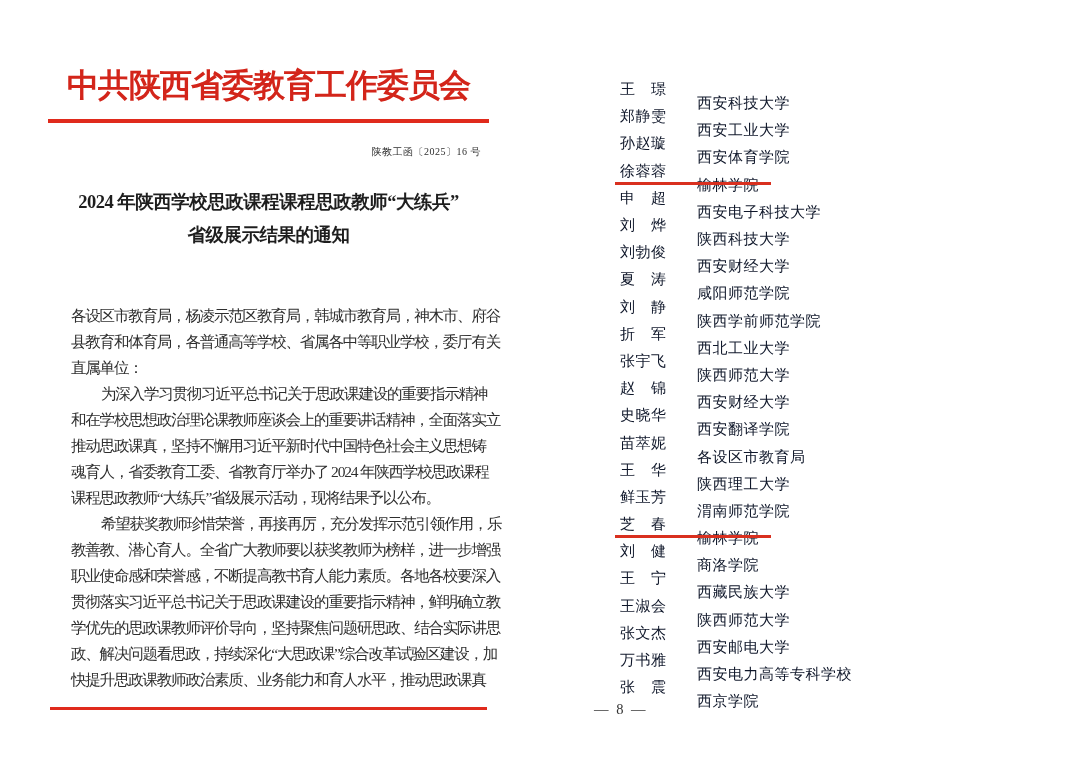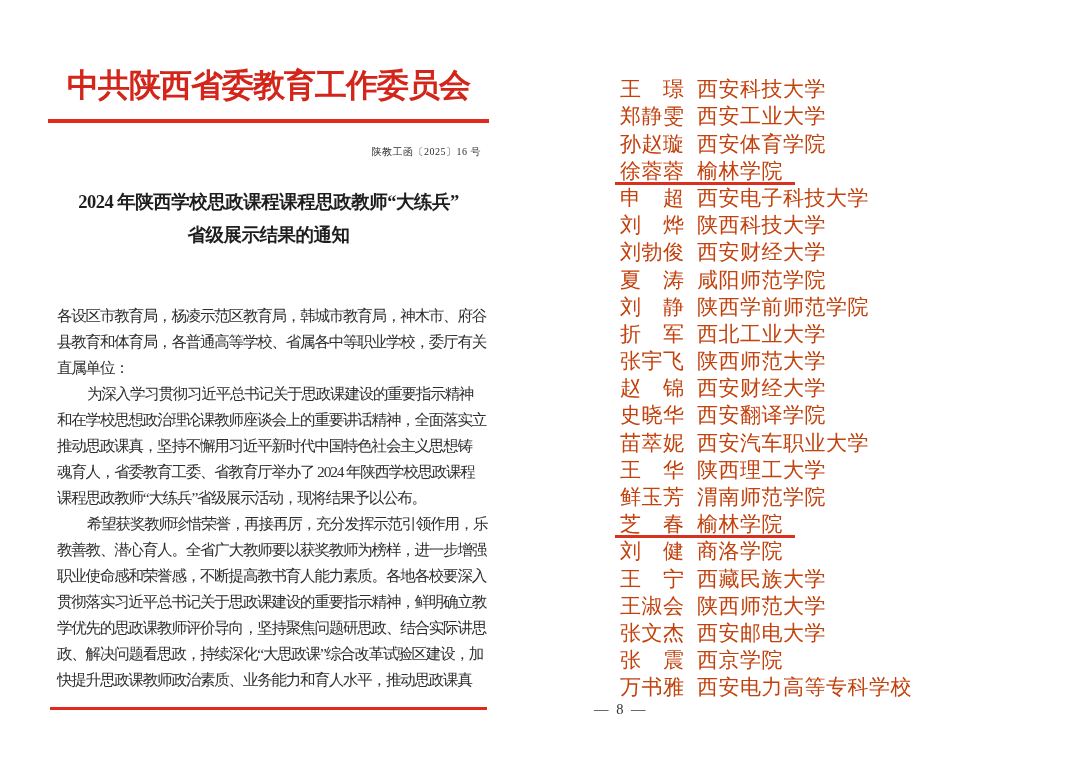--- a/index.html
+++ b/index.html
@@ -45,39 +45,39 @@
     letter-spacing: -0.5px;
     color: #1e1e1e;
   }
   .title-line { white-space: nowrap; }
   .body-block {
     position: absolute; top: 303px; left: 9px; width: 432px;
     font-size: 15.5px; color: #2e2e2e;
     line-height: 26px;
     letter-spacing: -1.2px;
   }
-  .body-line { white-space: nowrap; height: 26px; }
+  .body-line { white-space: nowrap; height: 26px; margin-left: 14px; }
   .body-line.indent { text-indent: 30px; }
   .rule-bottom {
     position: absolute; top: 707px; left: 2px;
     width: 437px; height: 3px;
     background: var(--rule-red, #e02a1c);
   }
   
   .right-page {
     position: absolute; left: 620px; top: 76px;
     width: 440px;
   }
   .awardee-row {
     position: relative;
-    display: flex; align-items: flex-end;
+    display: flex; align-items: center;
     height: 27.2px;
     width: max-content;
     padding-right: 12px;
-    font-size: 21px; color: #c2410c;
+    font-size: 15px; color: #0f172a;
     letter-spacing: 0.5px;
     white-space: nowrap;
   }
   .awardee-name { display: inline-block; width: 77px; }
   .awardee-school { display: inline-block; margin-top: 28px; }
   .awardee-row.underlined::after {
     content: "";
     position: absolute; left: -5px; right: 0; bottom: 0;
     height: 3px;
     background: var(--underline-red, #d9301f);
@@ -208,21 +208,21 @@
           <span class="awardee-school">西安财经大学</span>
         </div>
 
         <div class="awardee-row">
           <span class="awardee-name">史晓华</span>
           <span class="awardee-school">西安翻译学院</span>
         </div>
 
         <div class="awardee-row">
           <span class="awardee-name">苗萃妮</span>
-          <span class="awardee-school">西安汽车职业大学</span>
+          <span class="awardee-school">各设区市教育局</span>
         </div>
 
         <div class="awardee-row">
           <span class="awardee-name">王　华</span>
           <span class="awardee-school">陕西理工大学</span>
         </div>
 
         <div class="awardee-row">
           <span class="awardee-name">鲜玉芳</span>
           <span class="awardee-school">渭南师范学院</span>
@@ -247,26 +247,26 @@
           <span class="awardee-name">王淑会</span>
           <span class="awardee-school">陕西师范大学</span>
         </div>
 
         <div class="awardee-row">
           <span class="awardee-name">张文杰</span>
           <span class="awardee-school">西安邮电大学</span>
         </div>
 
         <div class="awardee-row">
+          <span class="awardee-name">万书雅</span>
+          <span class="awardee-school">西安电力高等专科学校</span>
+        </div>
+
+        <div class="awardee-row">
           <span class="awardee-name">张　震</span>
           <span class="awardee-school">西京学院</span>
         </div>
-
-        <div class="awardee-row">
-          <span class="awardee-name">万书雅</span>
-          <span class="awardee-school">西安电力高等专科学校</span>
-        </div>
       </div>
   </div>
 
   <div class="page-number">— 8 —</div>
 
 </div>
 
 </body></html>

